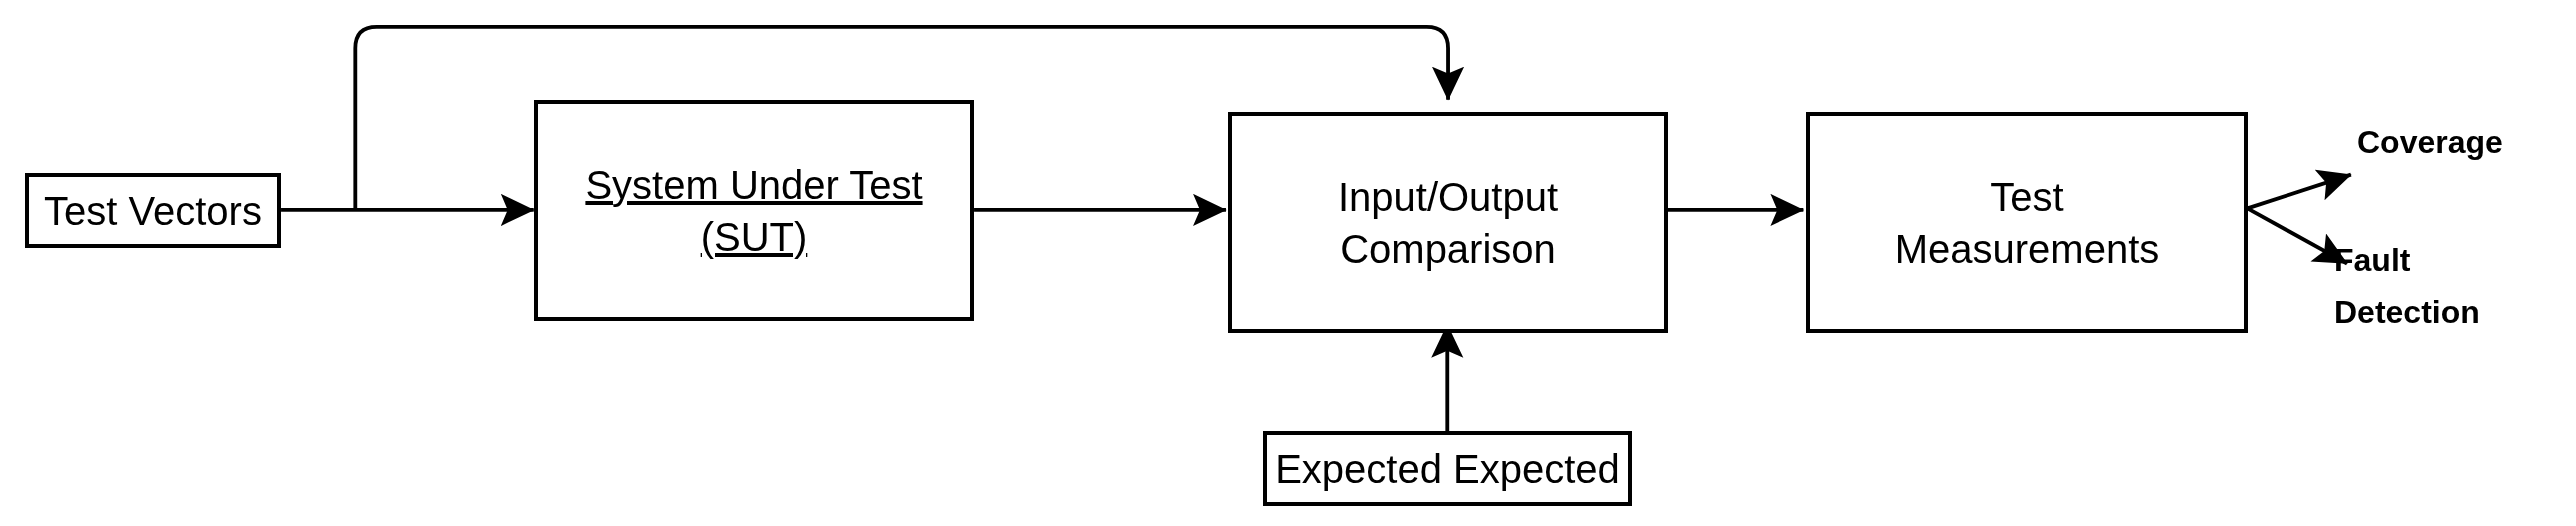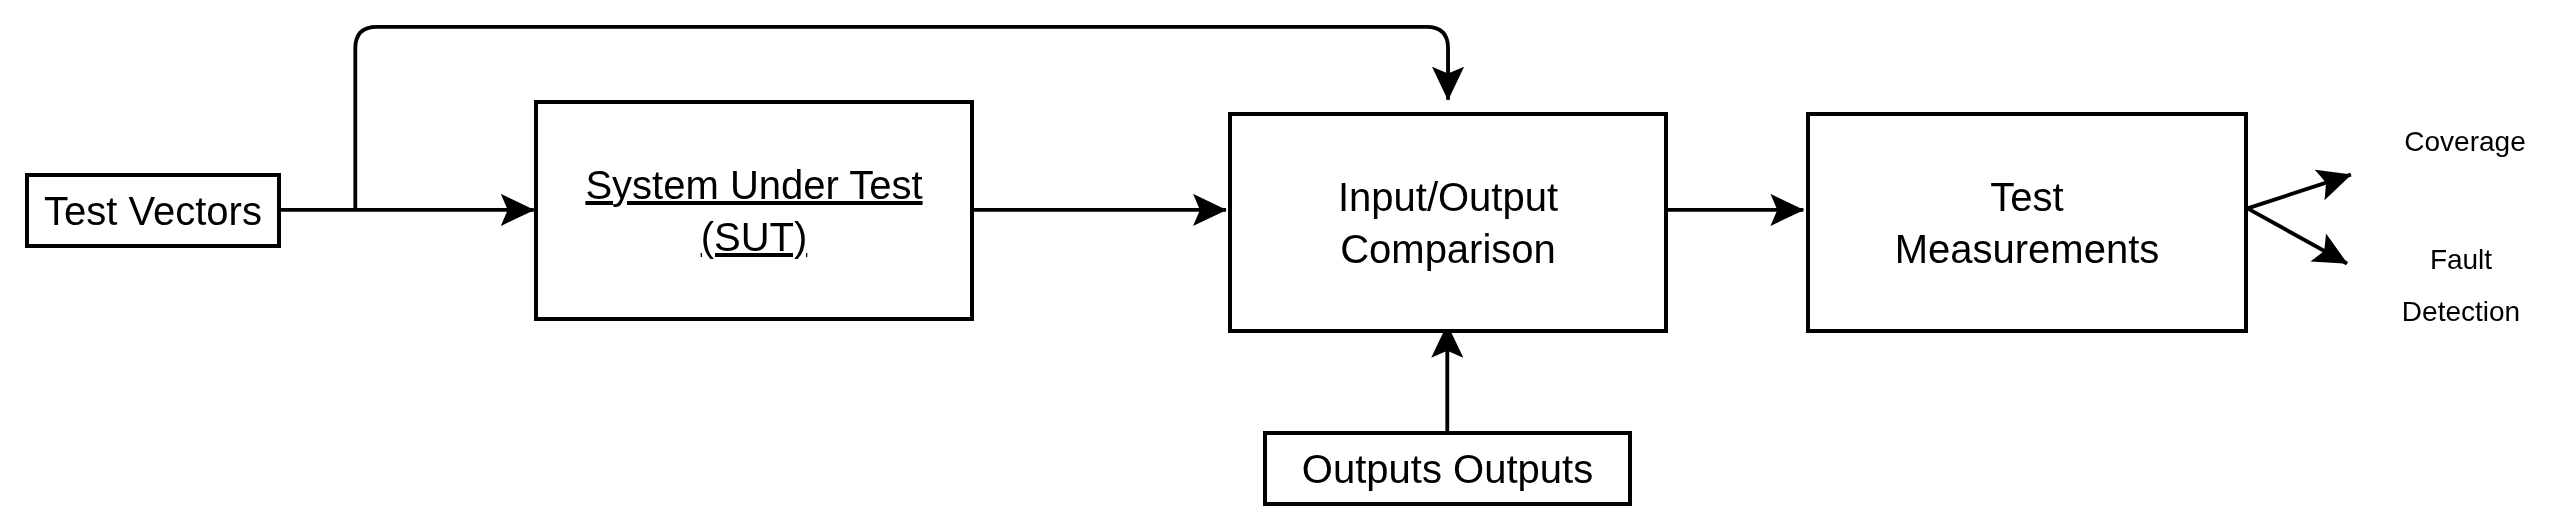--- a/index.html
+++ b/index.html
@@ -31,24 +31,24 @@
     display: flex;
     align-items: center;
     justify-content: center;
     text-align: center;
     font-size: 40px;
     line-height: 52px;
     white-space: pre-line;
   }
   .free-label {
     position: absolute;
-    text-align: center;
-    font-size: 28px;
+    font-size: 32px;
     line-height: 52px;
     white-space: pre-line;
+    font-weight: bold;
   }
 </style>
 </head>
 <body>
 
 <div class="canvas">
 
   <svg class="connectors" viewBox="0 0 3364 688" aria-hidden="true">
     <defs>
       <marker id="arrowhead" markerUnits="userSpaceOnUse" markerWidth="46" markerHeight="44" refX="43" refY="21" orient="auto">
@@ -84,21 +84,21 @@
     <span>Input/Output
 Comparison</span>
   </div>
 
   <div class="node" style="left:1806px; top:112px; width:442px; height:221px;">
     <span>Test
 Measurements</span>
   </div>
 
   <div class="node" style="left:1263px; top:431px; width:369px; height:75px;">
-    <span>Outputs Outputs</span>
+    <span>Expected Expected</span>
   </div>
 
   <div class="free-label" style="left:2357px; top:116px; width:216px;">Coverage</div>
 
   <div class="free-label" style="left:2334px; top:234px; width:254px;">Fault
 Detection</div>
 
 </div>
 
 

